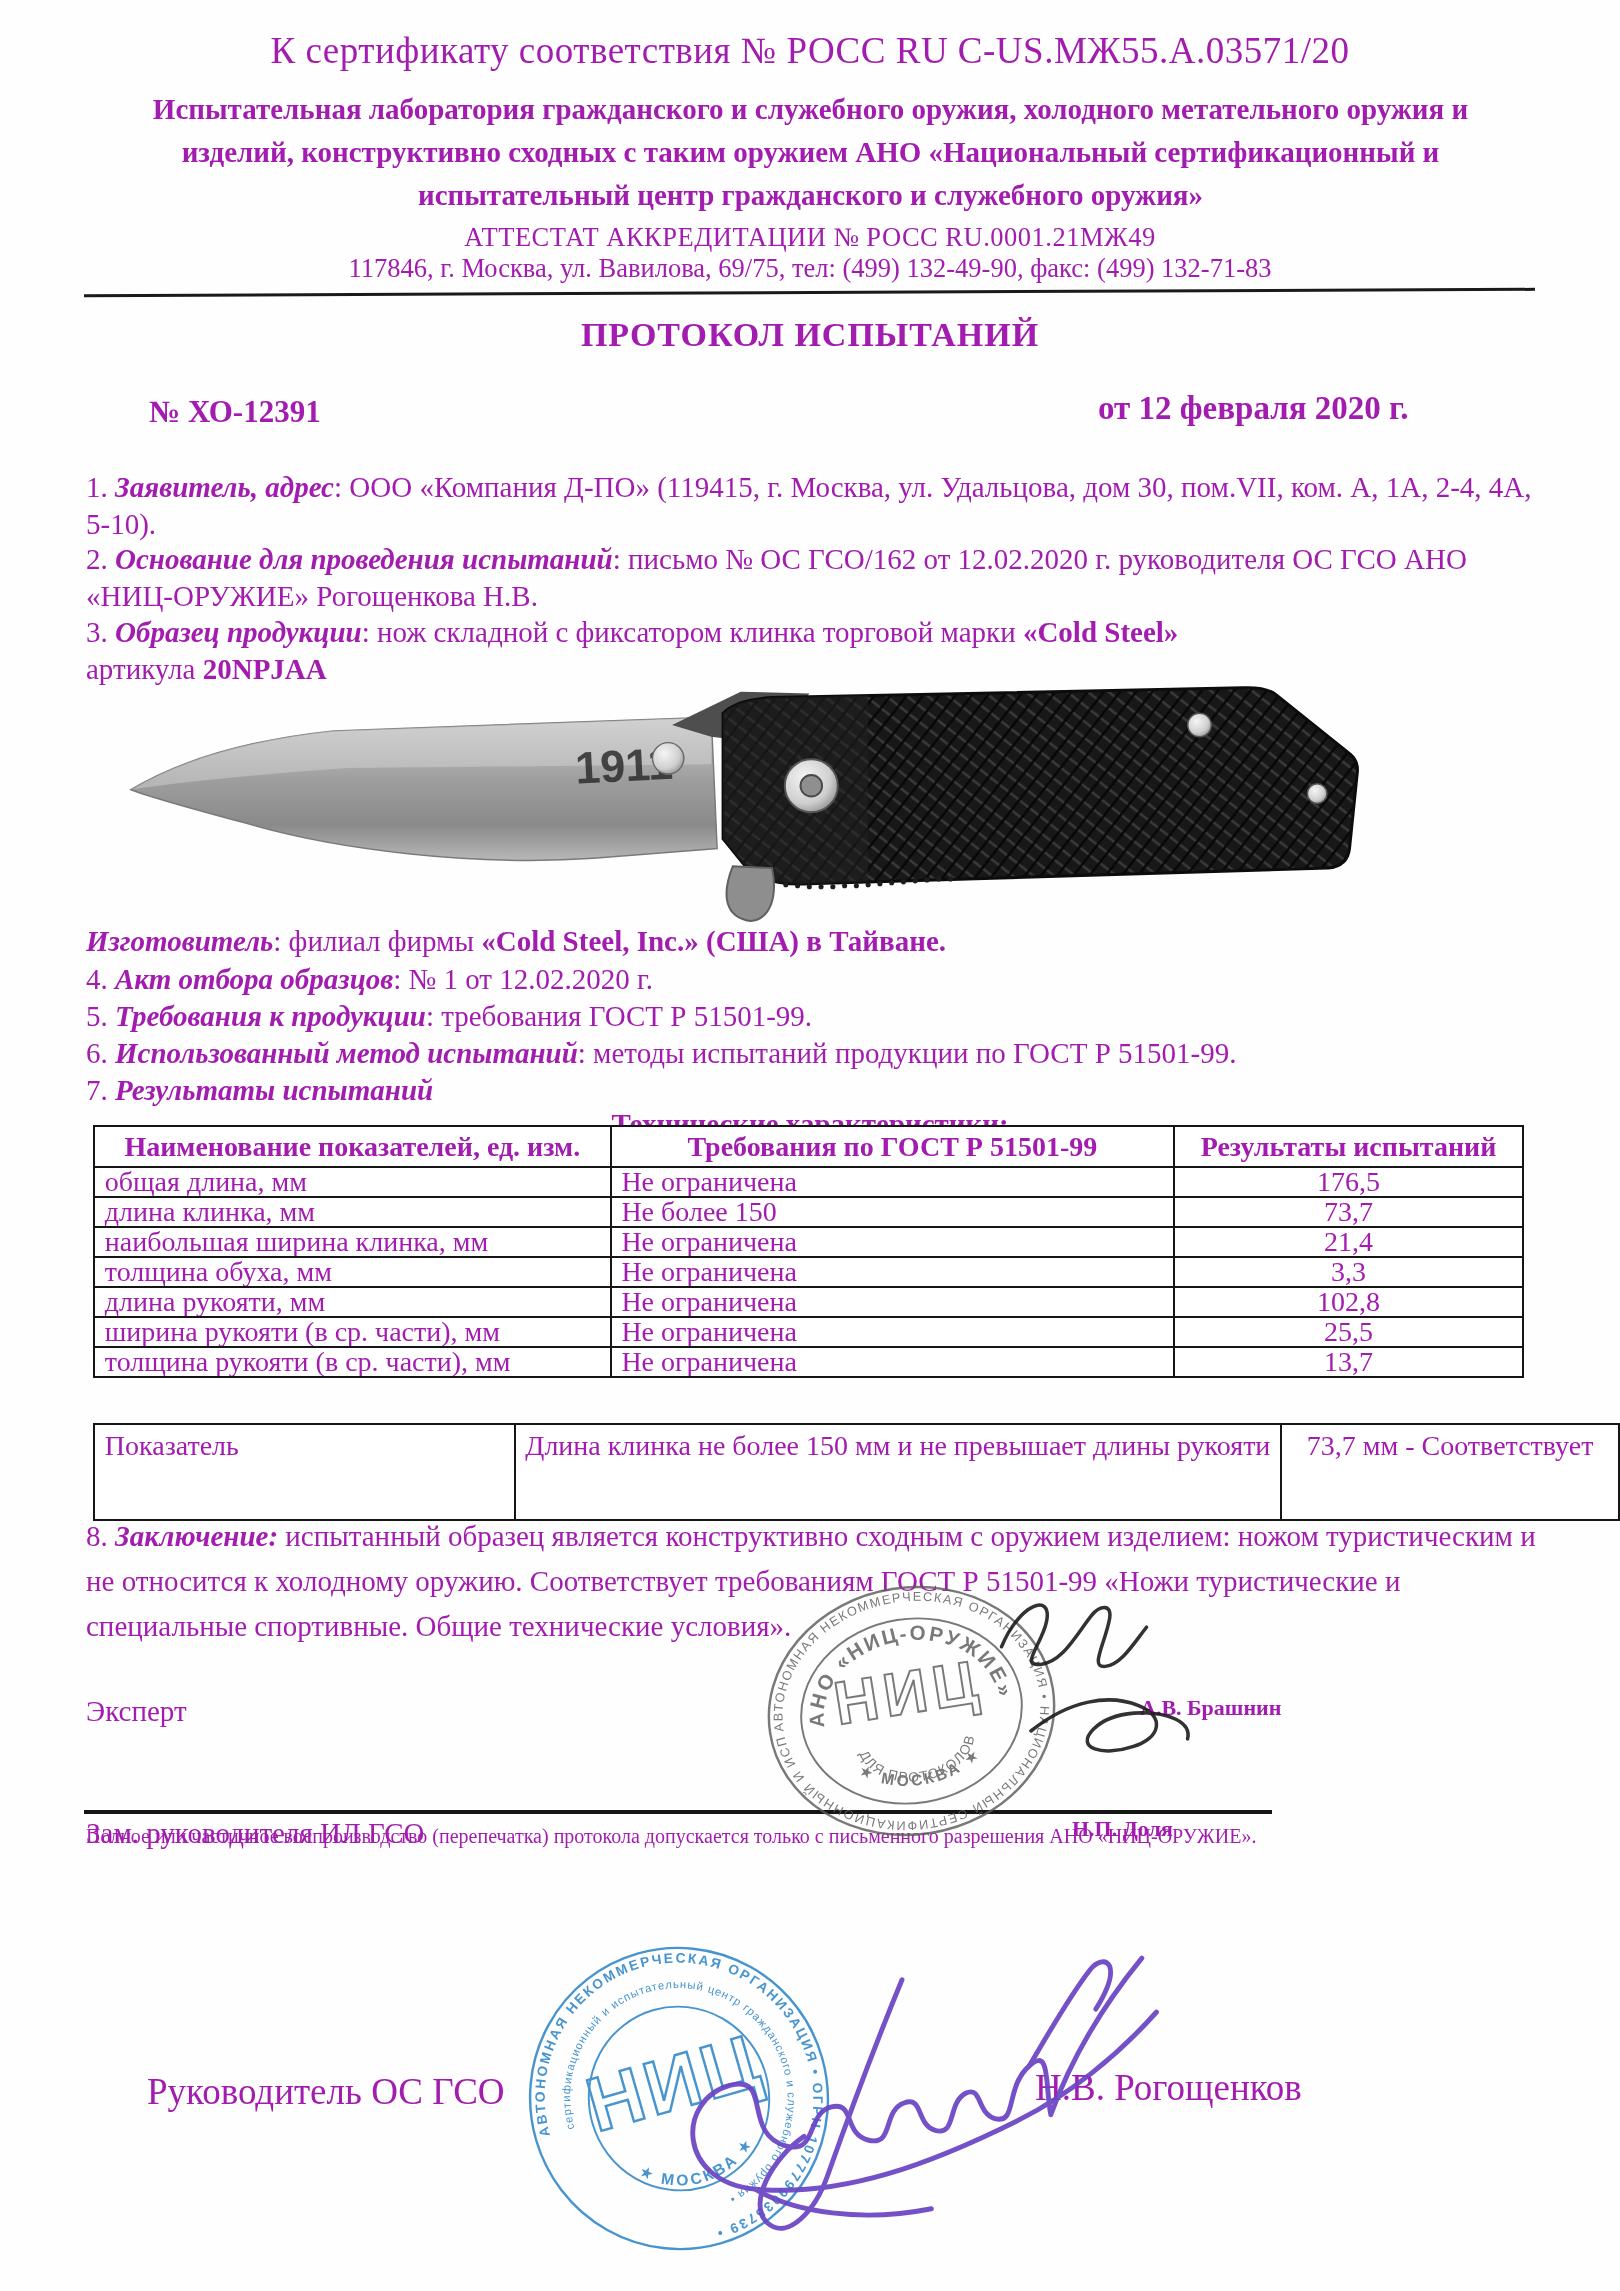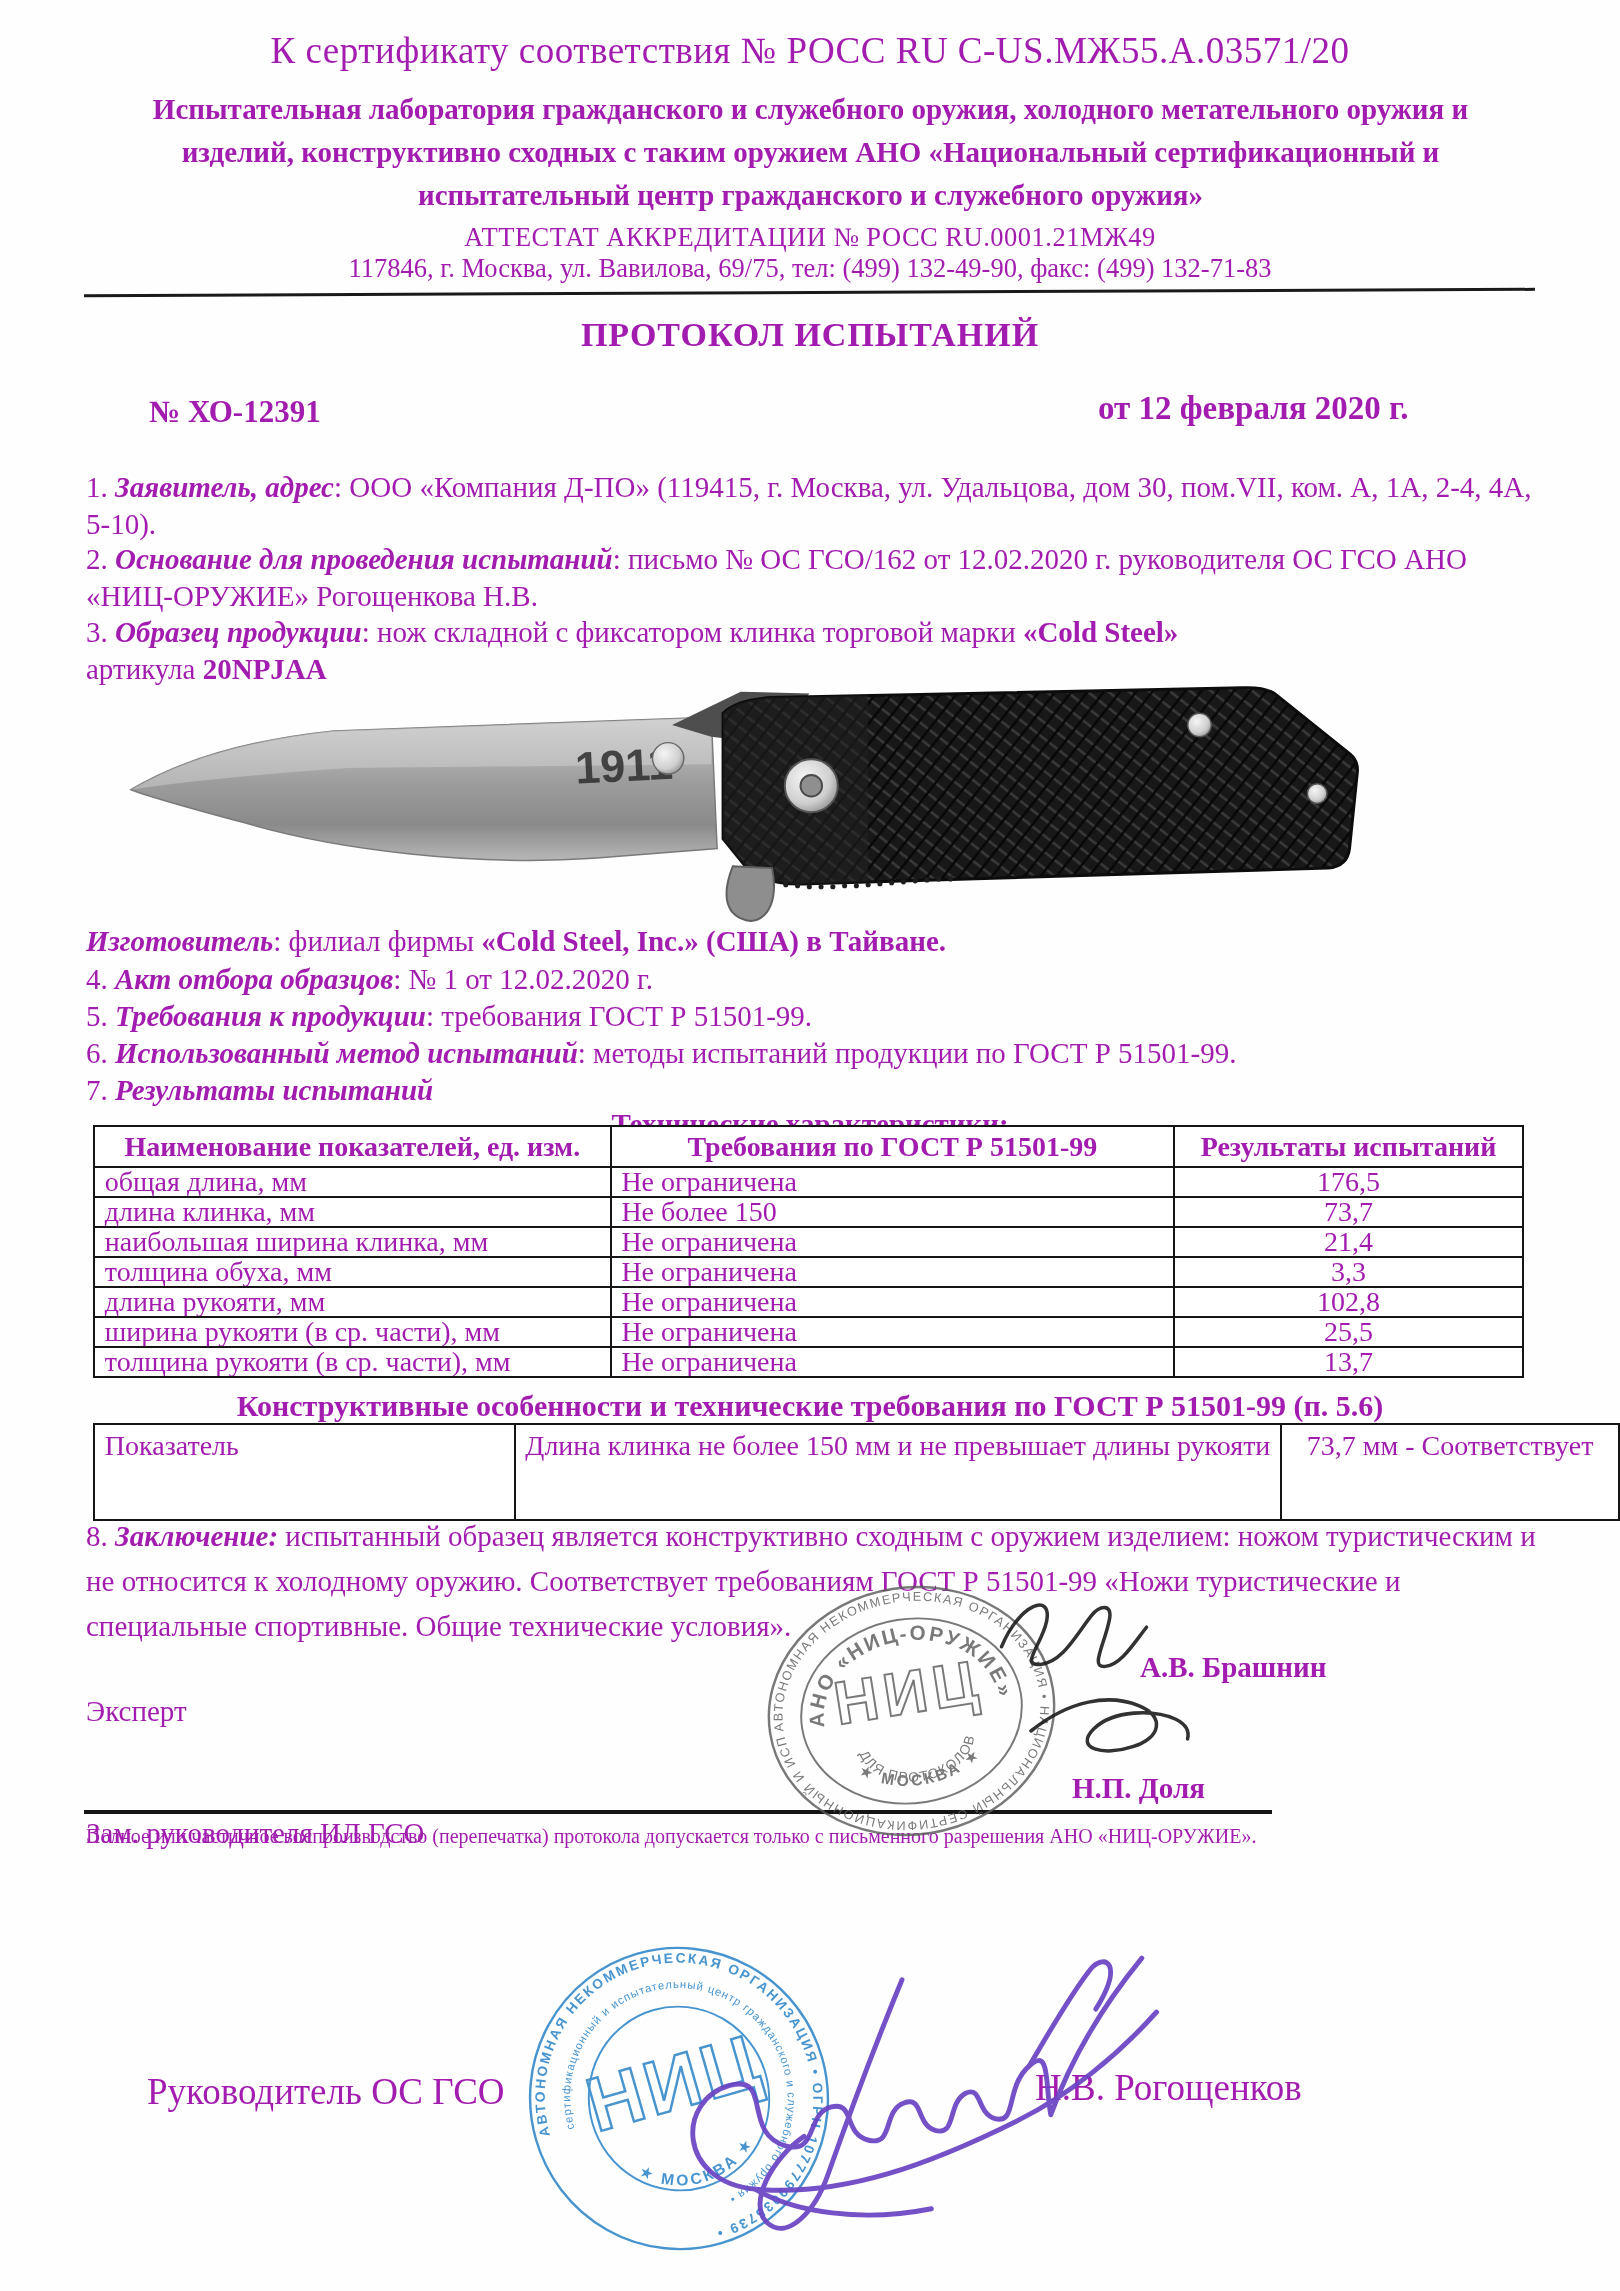--- a/index.html
+++ b/index.html
@@ -45,21 +45,21 @@
   .t1{top:1125px;left:93px;}
   .t1 th{height:39px;font-weight:bold;text-align:center;white-space:nowrap;}
   .t1 td{height:28px;line-height:28px;}
   .c-name{width:495px;text-align:left;}
   .c-req{width:542px;}
   .c-res{width:327px;text-align:center;}
   .sec-heading{top:1389px;font-size:30px;font-weight:bold;}
   .t2{top:1423px;left:93px;}
   .t2 td{height:94px;vertical-align:top;padding-top:3.9px;white-space:normal;line-height:41px;}
   .sig-role{font-size:29px;font-weight:normal;margin-top:41px;}
-  .sig-name{font-size:29px;font-weight:bold;}
+  .sig-name{font-size:22px;font-weight:bold;margin-top:44px;}
   .r-expert{top:1654px;left:86px;}
   .n-expert{top:1651px;left:1140px;}
   .r-deputy{top:1776px;left:86px;}
   .n-deputy{top:1772px;left:1072px;}
   .long-underline{top:1810px;left:84px;width:1188px;height:3.9px;background:#151515;}
   .foot-note{top:1825px;left:86px;width:1470px;font-size:20px;}
   .r-head{top:2070px;left:147px;font-size:37px;}
   .n-head{top:2066px;left:1035px;font-size:37px;}
   .stamp{pointer-events:none;}
   .gray-stamp{top:1564px;left:684px;width:455px;height:294px;z-index:5;opacity:.82;}
@@ -199,21 +199,20 @@
           <td class="c-res">25,5</td>
         </tr>
     <tr>
           <td class="c-name">толщина рукояти (в ср. части), мм</td>
           <td class="c-req">Не ограничена</td>
           <td class="c-res">13,7</td>
         </tr>
   </tbody>
     </table>
 
-  <div class="abs ctr sec-heading">Конструктивные особенности и технические требования по ГОСТ Р 51501-99 (п. 5.6)</div>
 
   <table class="abs t t2">
     <tbody>
         <tr>
       <td class="c-name">Показатель</td>
       <td class="c-req" style="text-align:center;">Длина клинка не более 150 мм и не превышает длины рукояти</td>
       <td class="c-res">73,7 мм - Соответствует</td>
     </tr>
   </tbody>
     </table>

